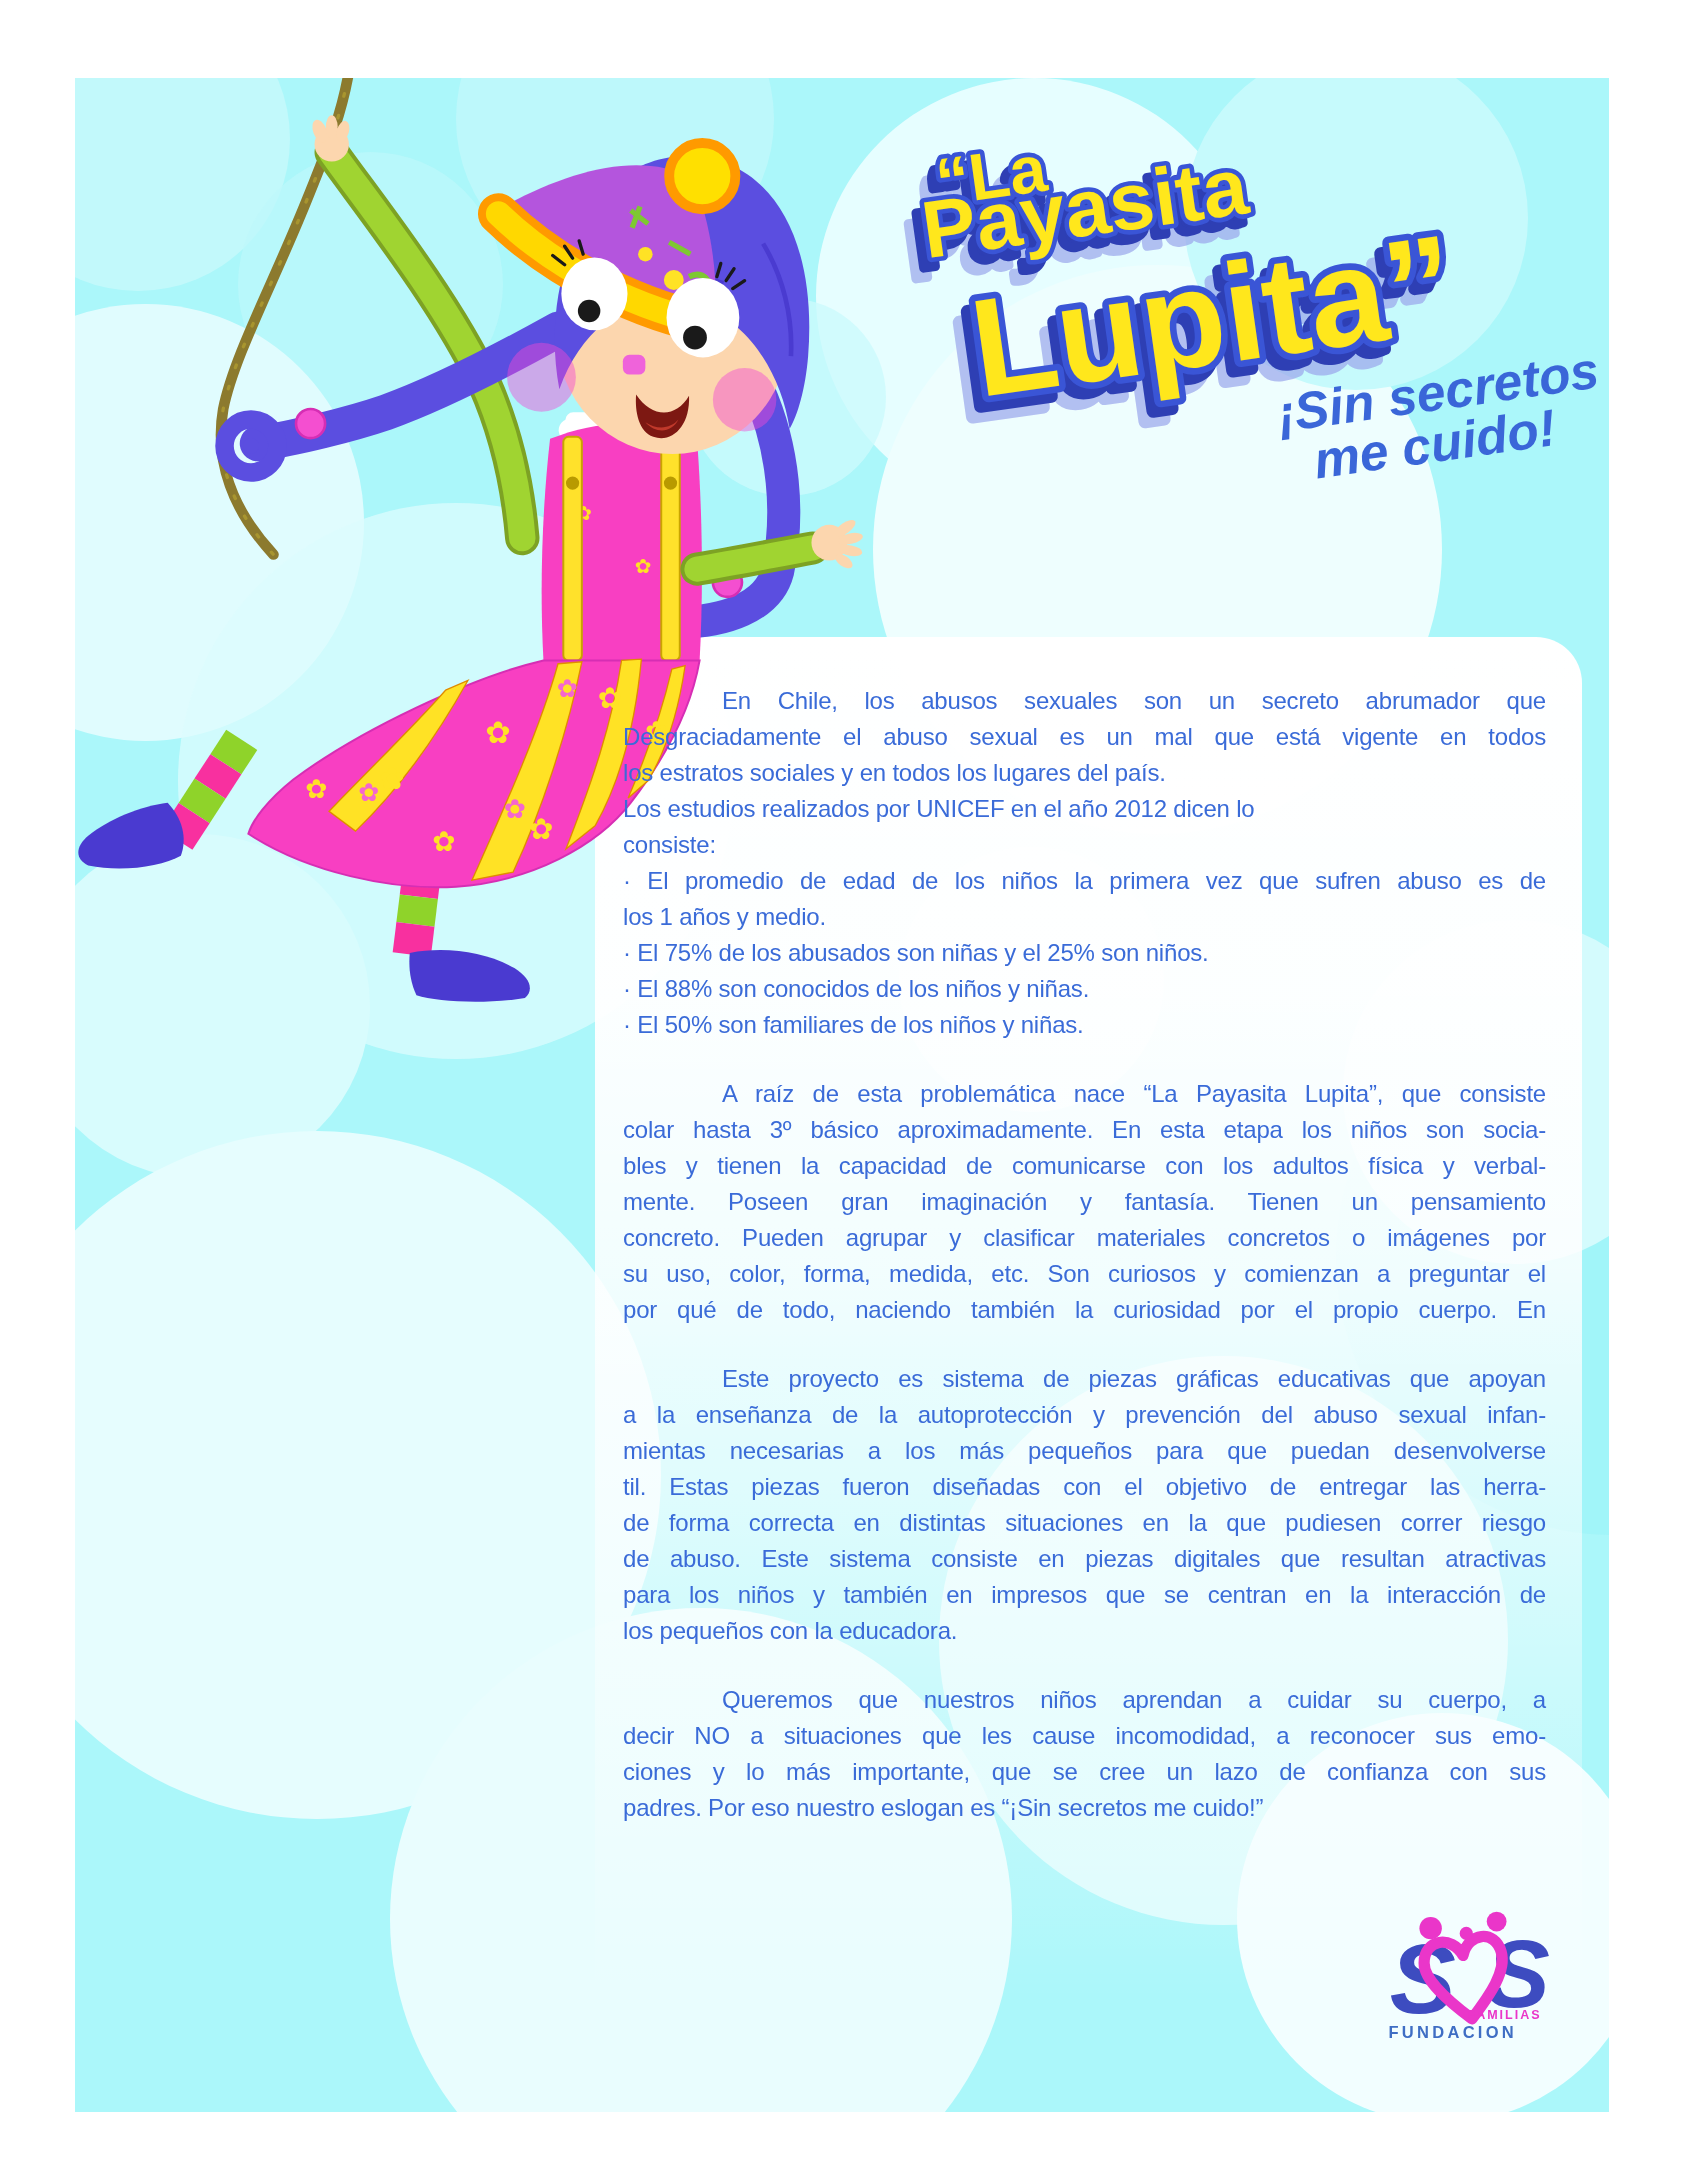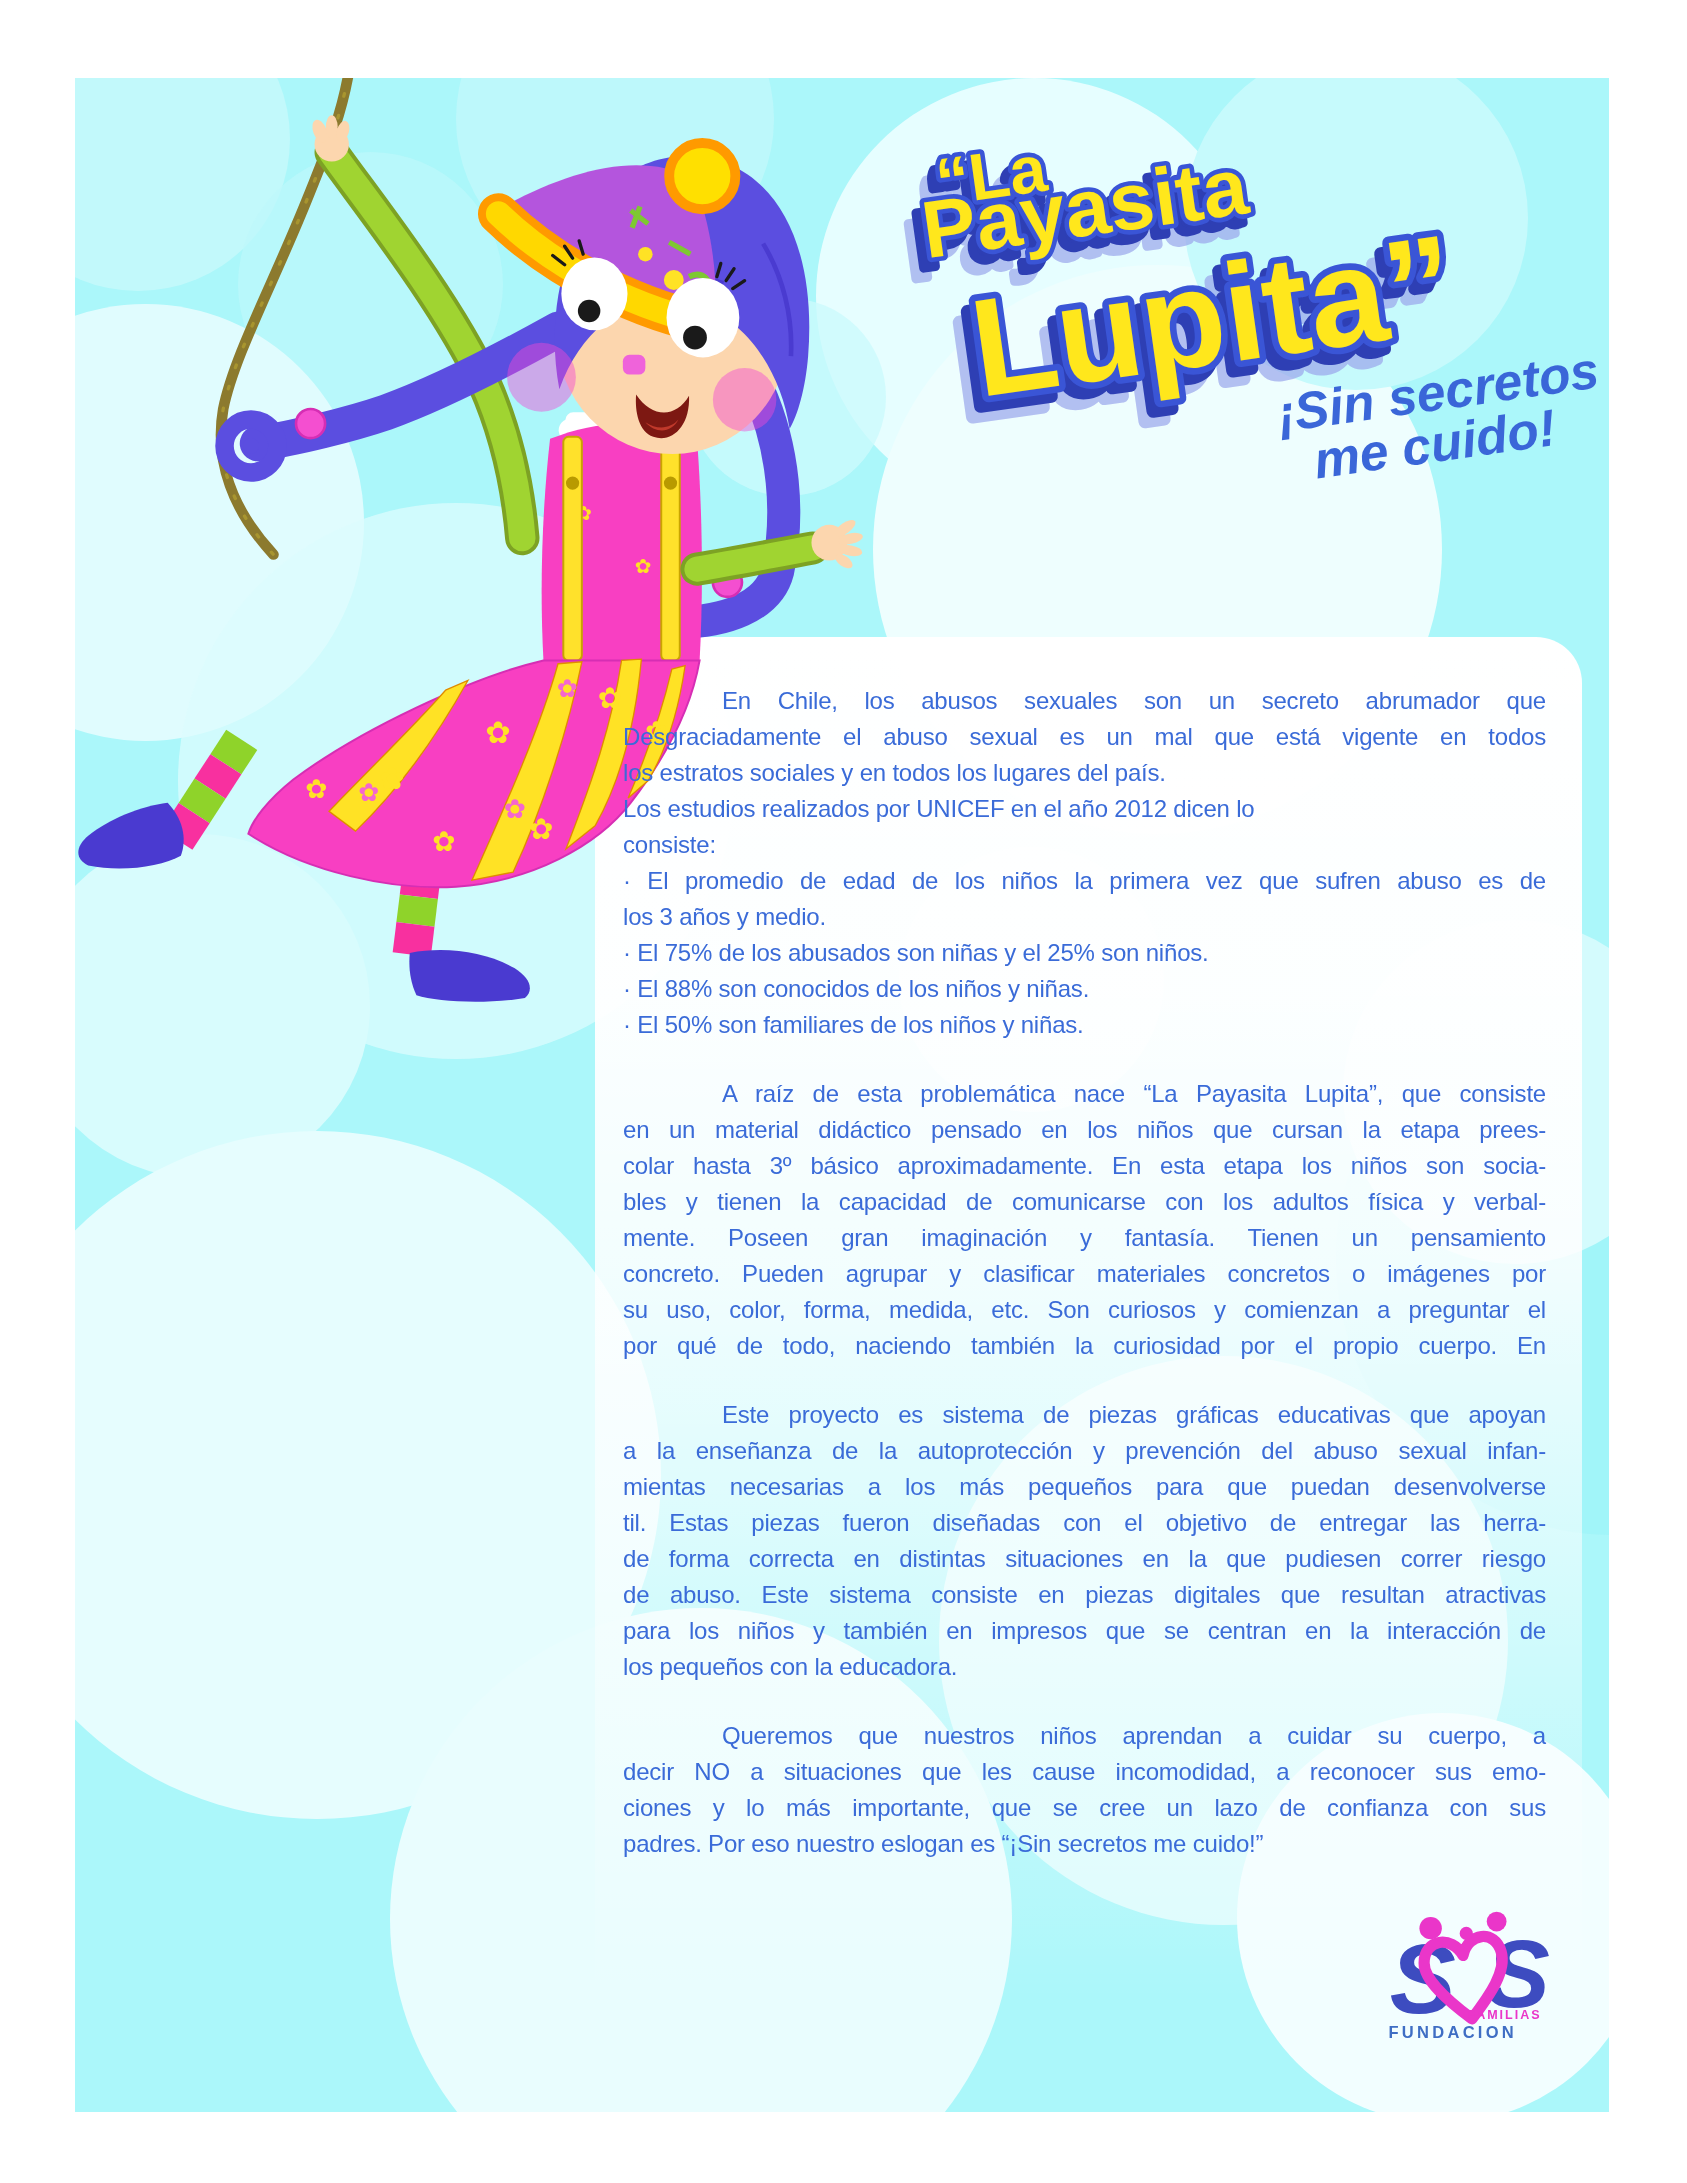--- a/index.html
+++ b/index.html
@@ -231,28 +231,27 @@
     </svg>
 
     <div class="bodytext">
       <div class="para">
           <div class="line just ind">En Chile, los abusos sexuales son un secreto abrumador que</div>
           <div class="line just">Desgraciadamente el abuso sexual es un mal que está vigente en todos</div>
           <div class="line">los estratos sociales y en todos los lugares del país.</div>
           <div class="line">Los estudios realizados por UNICEF en el año 2012 dicen lo</div>
           <div class="line">consiste:</div>
           <div class="line just">· El promedio de edad de los niños la primera vez que sufren abuso es de</div>
-          <div class="line">los 3 años y medio.</div>
+          <div class="line">los 1 años y medio.</div>
           <div class="line">· El 75% de los abusados son niñas y el 25% son niños.</div>
           <div class="line">· El 88% son conocidos de los niños y niñas.</div>
           <div class="line">· El 50% son familiares de los niños y niñas.</div>
         </div>
       <div class="para">
           <div class="line just ind">A raíz de esta problemática nace “La Payasita Lupita”, que consiste</div>
-          <div class="line just">en un material didáctico pensado en los niños que cursan la etapa prees-</div>
           <div class="line just">colar hasta 3º básico aproximadamente. En esta etapa los niños son socia-</div>
           <div class="line just">bles y tienen la capacidad de comunicarse con los adultos física y verbal-</div>
           <div class="line just">mente. Poseen gran imaginación y fantasía. Tienen un pensamiento</div>
           <div class="line just">concreto. Pueden agrupar y clasificar materiales concretos o imágenes por</div>
           <div class="line just">su uso, color, forma, medida, etc. Son curiosos y comienzan a preguntar el</div>
           <div class="line just">por qué de todo, naciendo también la curiosidad por el propio cuerpo. En</div>
         </div>
       <div class="para">
           <div class="line just ind">Este proyecto es sistema de piezas gráficas educativas que apoyan</div>
           <div class="line just">a la enseñanza de la autoprotección y prevención del abuso sexual infan-</div>

